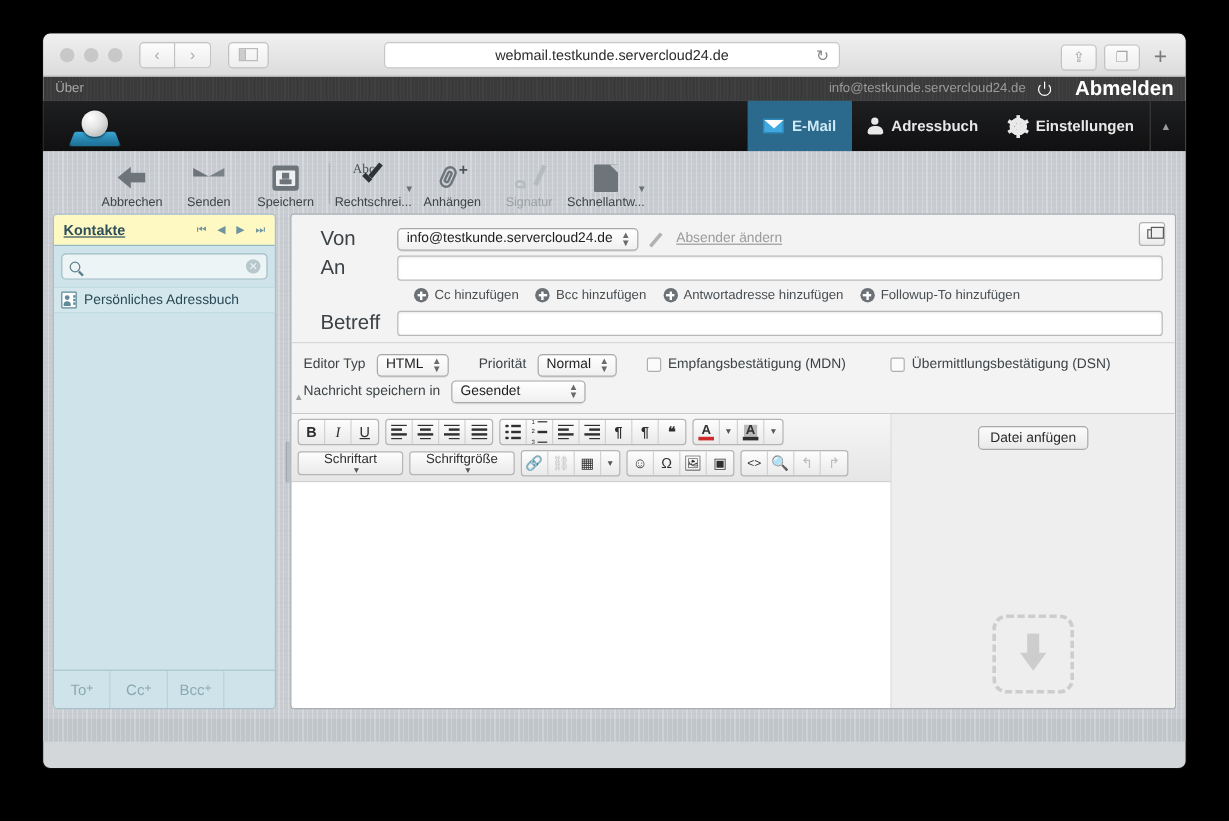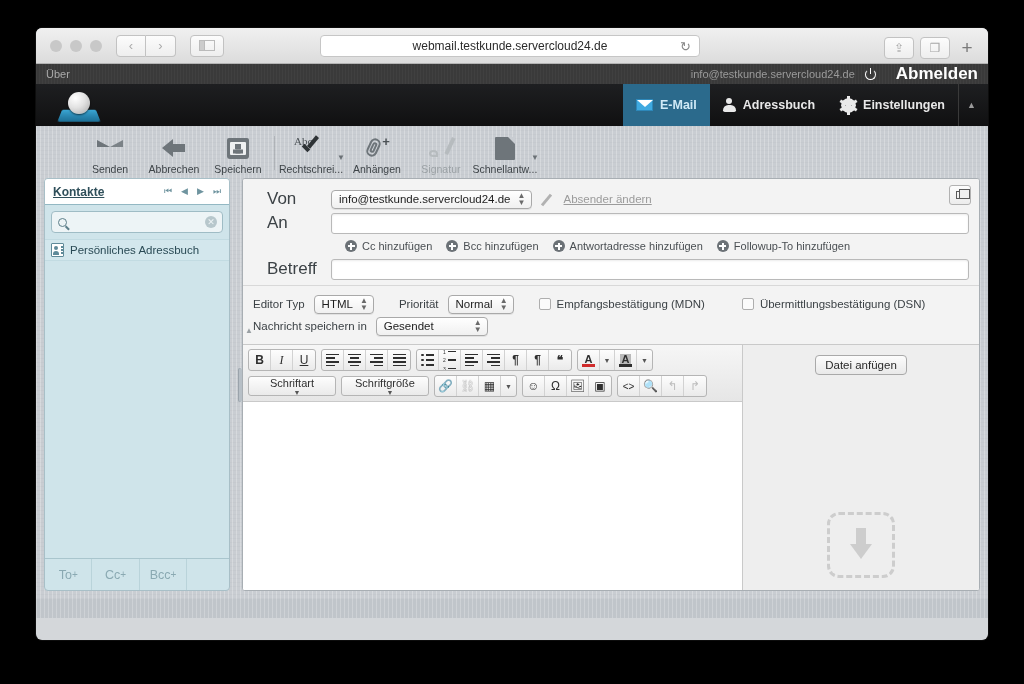--- a/index.html
+++ b/index.html
@@ -179,21 +179,21 @@
   .ic-doc::before { content:""; position:absolute; right:0; top:0; border-top:7px solid #c9cdd2;
     border-left:7px solid transparent; }
 
   
   .contacts {
     position:absolute; left:8px; top:52px; width:186px; bottom:8px;
     background:#cfe4ea; border:1px solid #a8bfc7; border-radius:4px;
     display:flex; flex-direction:column; overflow:hidden;
   }
   .ct-head {
-    height:26px; background:#ffffff; border-bottom:1px solid #93b8c3;
+    height:26px; background:#fef9c3; border-bottom:1px solid #93b8c3;
     display:flex; align-items:center; justify-content:space-between; padding:0 8px;
   }
   .ct-title { font-size:12px; font-weight:bold; color:#2f4f5a; text-decoration:underline; }
   .ct-pager { display:flex; gap:9px; color:#6f949f; font-size:9px; }
   .ct-search { padding:6px; }
   .searchbox {
     height:22px; background:#edf4f6; border:1px solid #9fbcc5; border-radius:4px;
     display:flex; align-items:center; padding:0 6px; position:relative;
   }
   .mag { width:9px; height:9px; border:1.6px solid #5d7f8a; border-radius:50%; position:relative; }
@@ -387,29 +387,29 @@
         </div>
         <div class="collapse-arrow">▲</div>
       </div>
     </div>
 
     <div class="rc-body">
 
       <div class="rc-toolbar">
         <div class="tb-btn">
           <span class="tb-ico">
-              <span class="ic-send"></span>
-            </span>
-          <span>Senden</span>
+              <span class="ar-back"></span>
+            </span>
+          <span>Abbrechen</span>
         </div>
         <div class="tb-btn">
           <span class="tb-ico">
-              <span class="ar-back"></span>
-            </span>
-          <span>Abbrechen</span>
+              <span class="ic-send"></span>
+            </span>
+          <span>Senden</span>
         </div>
         <div class="tb-btn">
           <span class="tb-ico">
               <span class="ic-save"></span>
             </span>
           <span>Speichern</span>
         </div>
         <div class="tb-sep"></div>
         <div class="tb-group">
           <div class="tb-btn">

